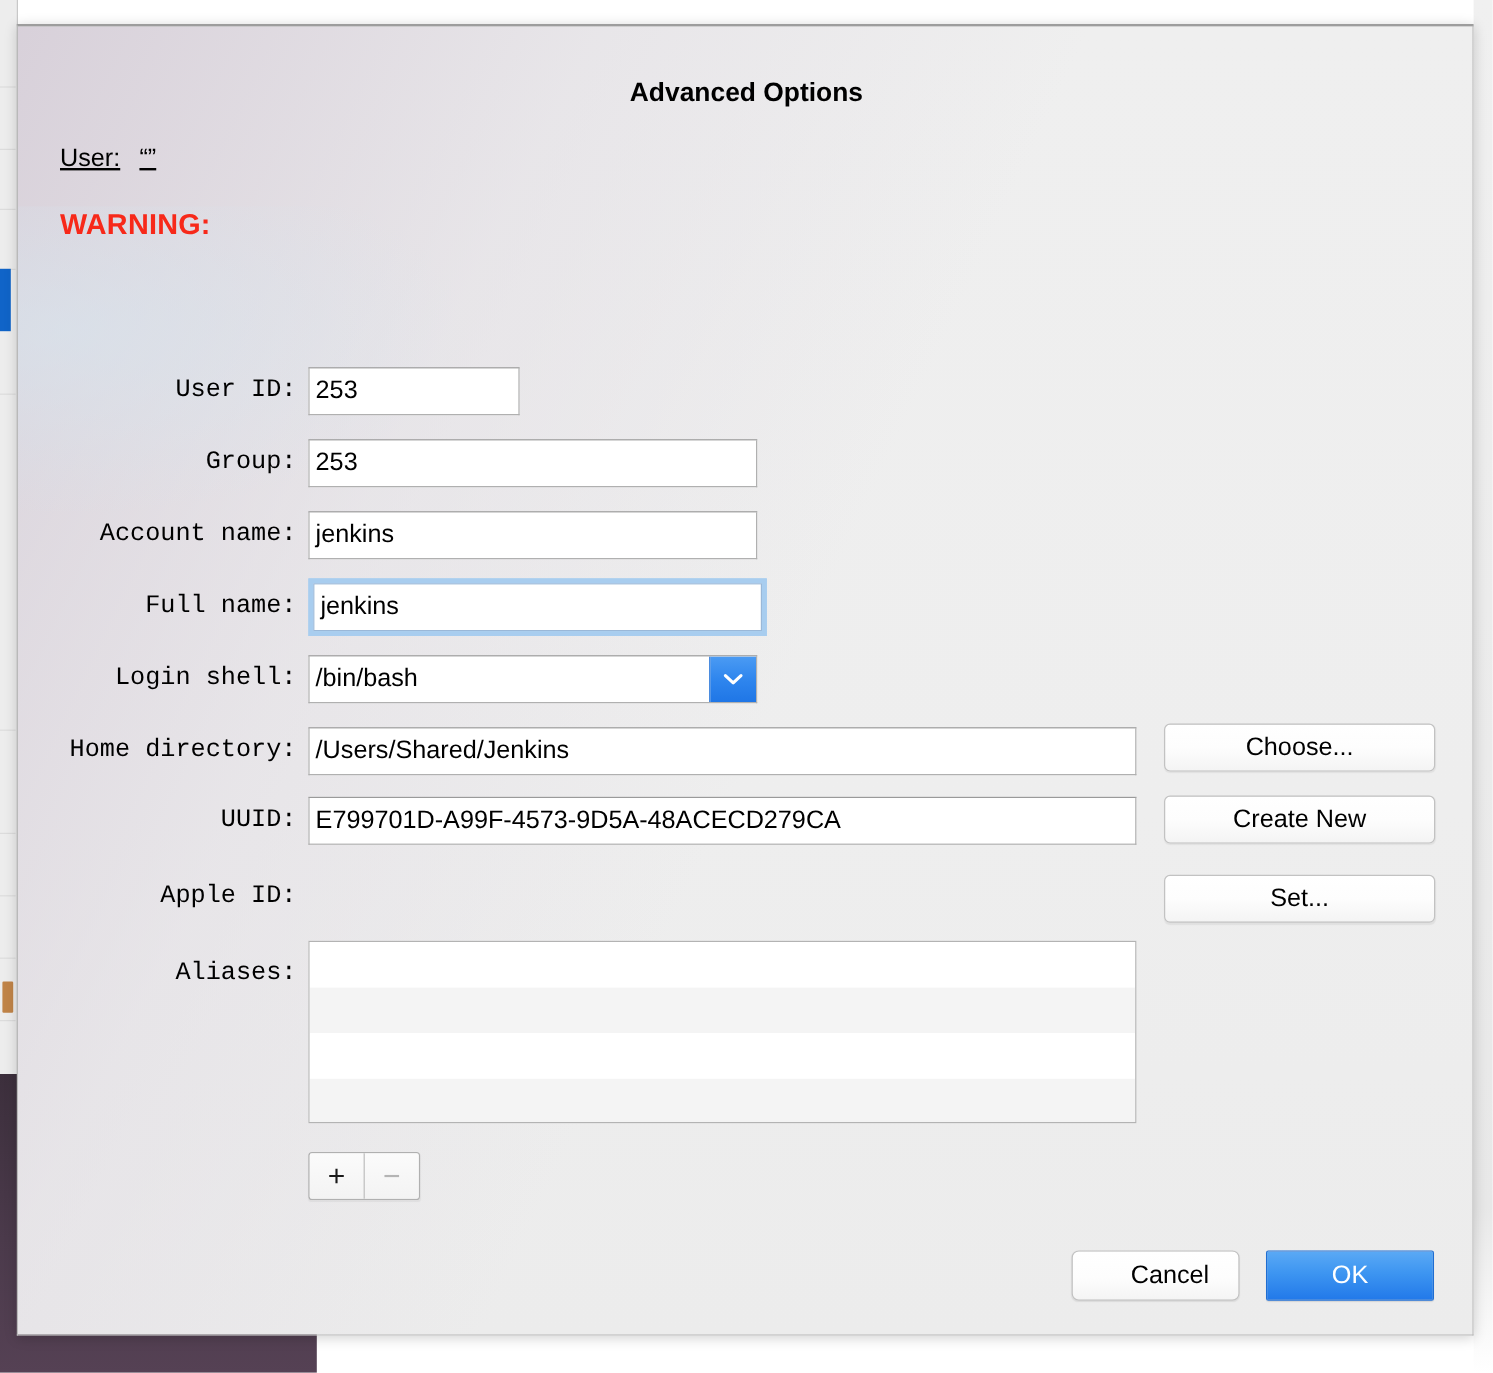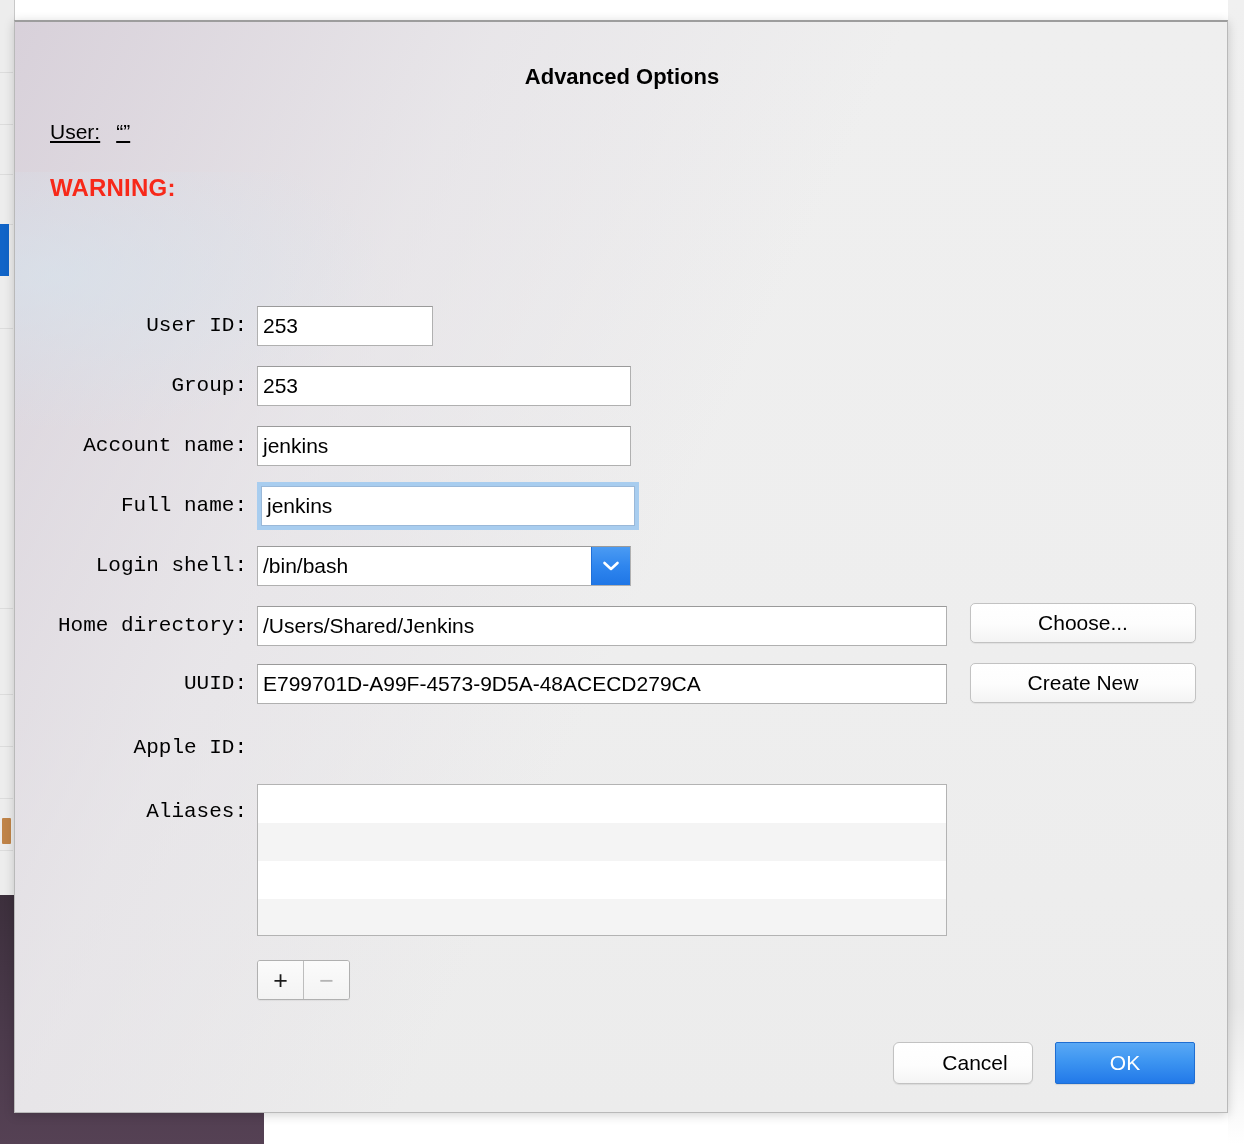--- a/index.html
+++ b/index.html
@@ -410,20 +410,21 @@
       </div>
     </div>
     <div class="field" style="left:242px; top:642px; width:690px;">E799701D-A99F-4573-9D5A-48ACECD279CA</div>
     <div class="pushbtn" style="left:955px; top:641px; width:226px;">Create New</div>
 
     <div class="row" style="top:706px;">
       <div class="lbl-wrap">
         <div class="lbl">Apple ID:</div>
       </div>
     </div>
+    <div class="pushbtn" style="left:955px; top:707px; width:226px;">Set...</div>
 
     <div class="row" style="top:770px;">
       <div class="lbl-wrap">
         <div class="lbl">Aliases:</div>
       </div>
     </div>
     <div class="aliases-box" style="left:242px; top:762px; width:690px; height:152px;">
       <div class="alias-row"></div>
       <div class="alias-row alt"></div>
       <div class="alias-row"></div>

